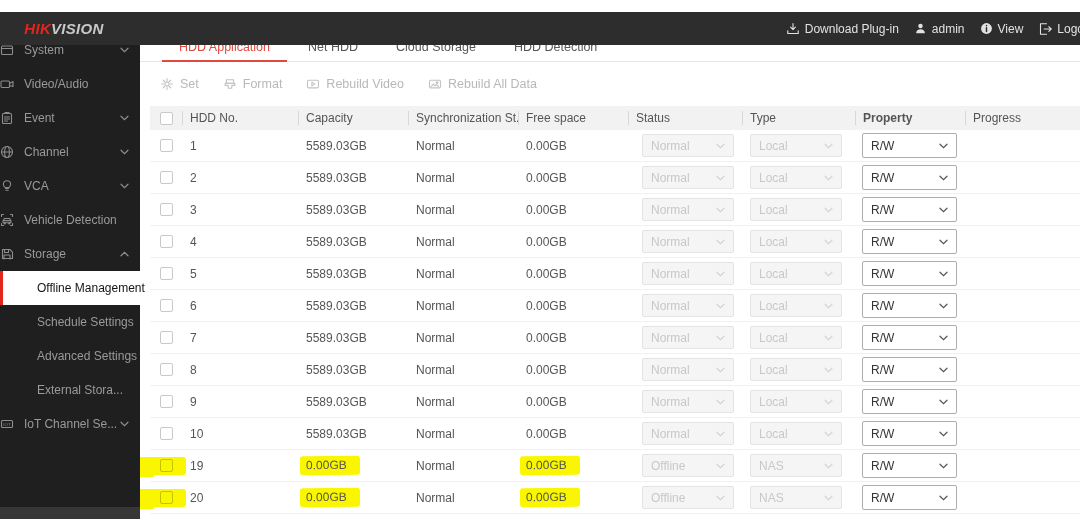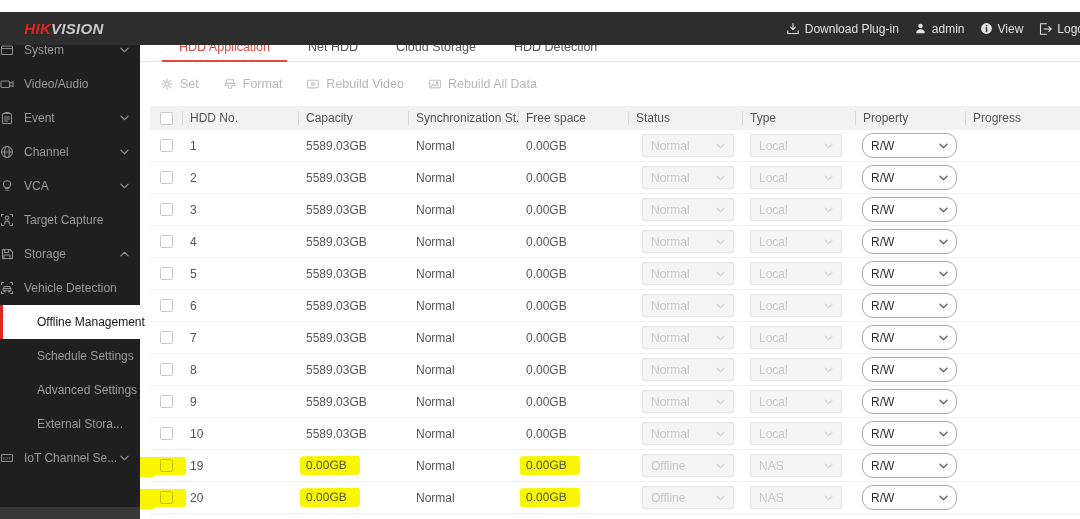--- a/index.html
+++ b/index.html
@@ -59,21 +59,21 @@
   .th.sep::before { content:""; position:absolute; left:0; top:5px; bottom:5px; width:1px; background:#d8d8d8; }
   .cb-cell { width:32px; display:flex; align-items:center; justify-content:center; position:relative; height:100%; }
   .checkbox { width:13px; height:13px; border:1px solid #c9c9c9; border-radius:2px; background:#fff; flex:none; }
   .trow { display:flex; height:32px; align-items:center; border-bottom:1px solid #f1f1f1; }
   .td { padding-left:8px; white-space:nowrap; overflow:visible; position:relative; }
   .td.dd { padding-left:0; display:flex; align-items:center; }
   .select { height:23px; width:92px; background:#f5f5f5; border:1px solid #e4e4e4; border-radius:2px;
     display:flex; align-items:center; justify-content:space-between; padding:0 8px;
     color:#c8c8c8; font-size:12px; }
   .select .chev { display:flex; color:#d4d4d4; }
-  .select.enabled { background:#fff; border-color:#adadad; color:#333; width:95px; height:25px;border-radius:11px; }
+  .select.enabled { background:#fff; border-color:#adadad; color:#333; width:95px; height:25px; }
   .select.enabled .chev { color:#555; }
 
   
   .hl-text { background:var(--hl); display:inline-block; padding:2px 13px 3px 6px;
     margin-left:-6px; border-radius:3px; transform:rotate(-.6deg); }
   .hl-box { position:absolute; left:-16px; top:7px; width:52px; height:18px;
     background:var(--hl); border-radius:3px; mix-blend-mode:multiply; z-index:2; }
   .hl-box::after { content:""; position:absolute; left:-3px; top:11px; width:24px; height:9px;
     background:var(--hl); border-radius:3px; }
 </style>
@@ -189,53 +189,43 @@
         <span>VCA</span>
         <span class="side-chev">
           <svg width="9" height="6" viewBox="0 0 9 6" fill="none" stroke="currentColor" stroke-width="1.2" stroke-linecap="round">
             <path d="M1 1.2 4.5 4.6 8 1.2"></path>
           </svg>
         </span>
       </div>
       <div class="side-item">
         <span class="s-icon">
           <svg width="14" height="14" viewBox="0 0 14 14" fill="none" stroke="currentColor" stroke-width="1.1" stroke-linecap="round" stroke-linejoin="round">
-            <circle cx="7" cy="4.8" r="1.7"></circle>
-            <path d="M4.6 11c0-2 1-3.1 2.4-3.1S9.4 9 9.4 11"></path>
+            <path d="M3.4 7.6l.9-2.1h5.4l.9 2.1"></path>
+            <rect x="3" y="7.6" width="8" height="2.2" rx=".5"></rect>
+            <circle cx="4.7" cy="10.4" r=".6"></circle>
+            <circle cx="9.3" cy="10.4" r=".6"></circle>
             <path d="M1.5 3.5v-2h2M12.5 3.5v-2h-2M1.5 10.5v2h2M12.5 10.5v2h-2"></path>
           </svg>
         </span>
-        <span>Target Capture</span>
+        <span>Vehicle Detection</span>
       </div>
       <div class="side-item">
         <span class="s-icon">
           <svg width="14" height="14" viewBox="0 0 14 14" fill="none" stroke="currentColor" stroke-width="1.1" stroke-linecap="round" stroke-linejoin="round">
             <path d="M2.5 2.5h7.3l2.7 2.7v6.3h-10z"></path>
             <path d="M4.5 2.5h4v3h-4z"></path>
             <path d="M4 12v-4h6v4"></path>
           </svg>
         </span>
         <span>Storage</span>
         <span class="side-chev up">
           <svg width="9" height="6" viewBox="0 0 9 6" fill="none" stroke="currentColor" stroke-width="1.2" stroke-linecap="round">
             <path d="M1 1.2 4.5 4.6 8 1.2"></path>
           </svg>
         </span>
-      </div>
-      <div class="side-item">
-        <span class="s-icon">
-          <svg width="14" height="14" viewBox="0 0 14 14" fill="none" stroke="currentColor" stroke-width="1.1" stroke-linecap="round" stroke-linejoin="round">
-            <path d="M3.4 7.6l.9-2.1h5.4l.9 2.1"></path>
-            <rect x="3" y="7.6" width="8" height="2.2" rx=".5"></rect>
-            <circle cx="4.7" cy="10.4" r=".6"></circle>
-            <circle cx="9.3" cy="10.4" r=".6"></circle>
-            <path d="M1.5 3.5v-2h2M12.5 3.5v-2h-2M1.5 10.5v2h2M12.5 10.5v2h-2"></path>
-          </svg>
-        </span>
-        <span>Vehicle Detection</span>
       </div>
       <div class="side-sub active">Offline Management</div>
       <div class="side-sub">Schedule Settings</div>
       <div class="side-sub">Advanced Settings</div>
       <div class="side-sub">External Stora...</div>
       <div class="side-item">
         <span class="s-icon">
           <svg width="14" height="14" viewBox="0 0 14 14" fill="none" stroke="currentColor" stroke-width="1.1" stroke-linecap="round" stroke-linejoin="round">
             <rect x="1.5" y="3.5" width="11" height="7" rx="1"></rect>
             <text x="7" y="8.9" font-size="4.4" text-anchor="middle" fill="currentColor" stroke="none" font-family="Liberation Sans, sans-serif">IOT</text>
@@ -301,21 +291,21 @@
       <div class="thead" id="thead">
           <div class="cb-cell" style="width: 32px;">
             <span class="checkbox"></span>
           </div>
           <div class="th sep" style="width: 116px;">HDD No.</div>
           <div class="th sep" style="width: 110px;">Capacity</div>
           <div class="th sep" style="width: 110px;">Synchronization St...</div>
           <div class="th sep" style="width: 110px;">Free space</div>
           <div class="th sep" style="width: 114px;">Status</div>
           <div class="th sep" style="width: 113px;">Type</div>
-          <div class="th sep" style="width: 110px;">Property</div>
+          <div class="th sep" style="width: 110px; font-weight: bold;">Property</div>
           <div class="th sep" style="width: 115px;">Progress</div>
         </div>
       <div id="tbody">
           <div class="trow">
             <div class="cb-cell" style="width: 32px;">
               <span class="checkbox"></span>
             </div>
             <div class="td" style="width: 116px;"><span>1</span></div>
             <div class="td" style="width: 110px;"><span>5589.03GB</span></div>
             <div class="td" style="width: 110px;"><span>Normal</span></div>

